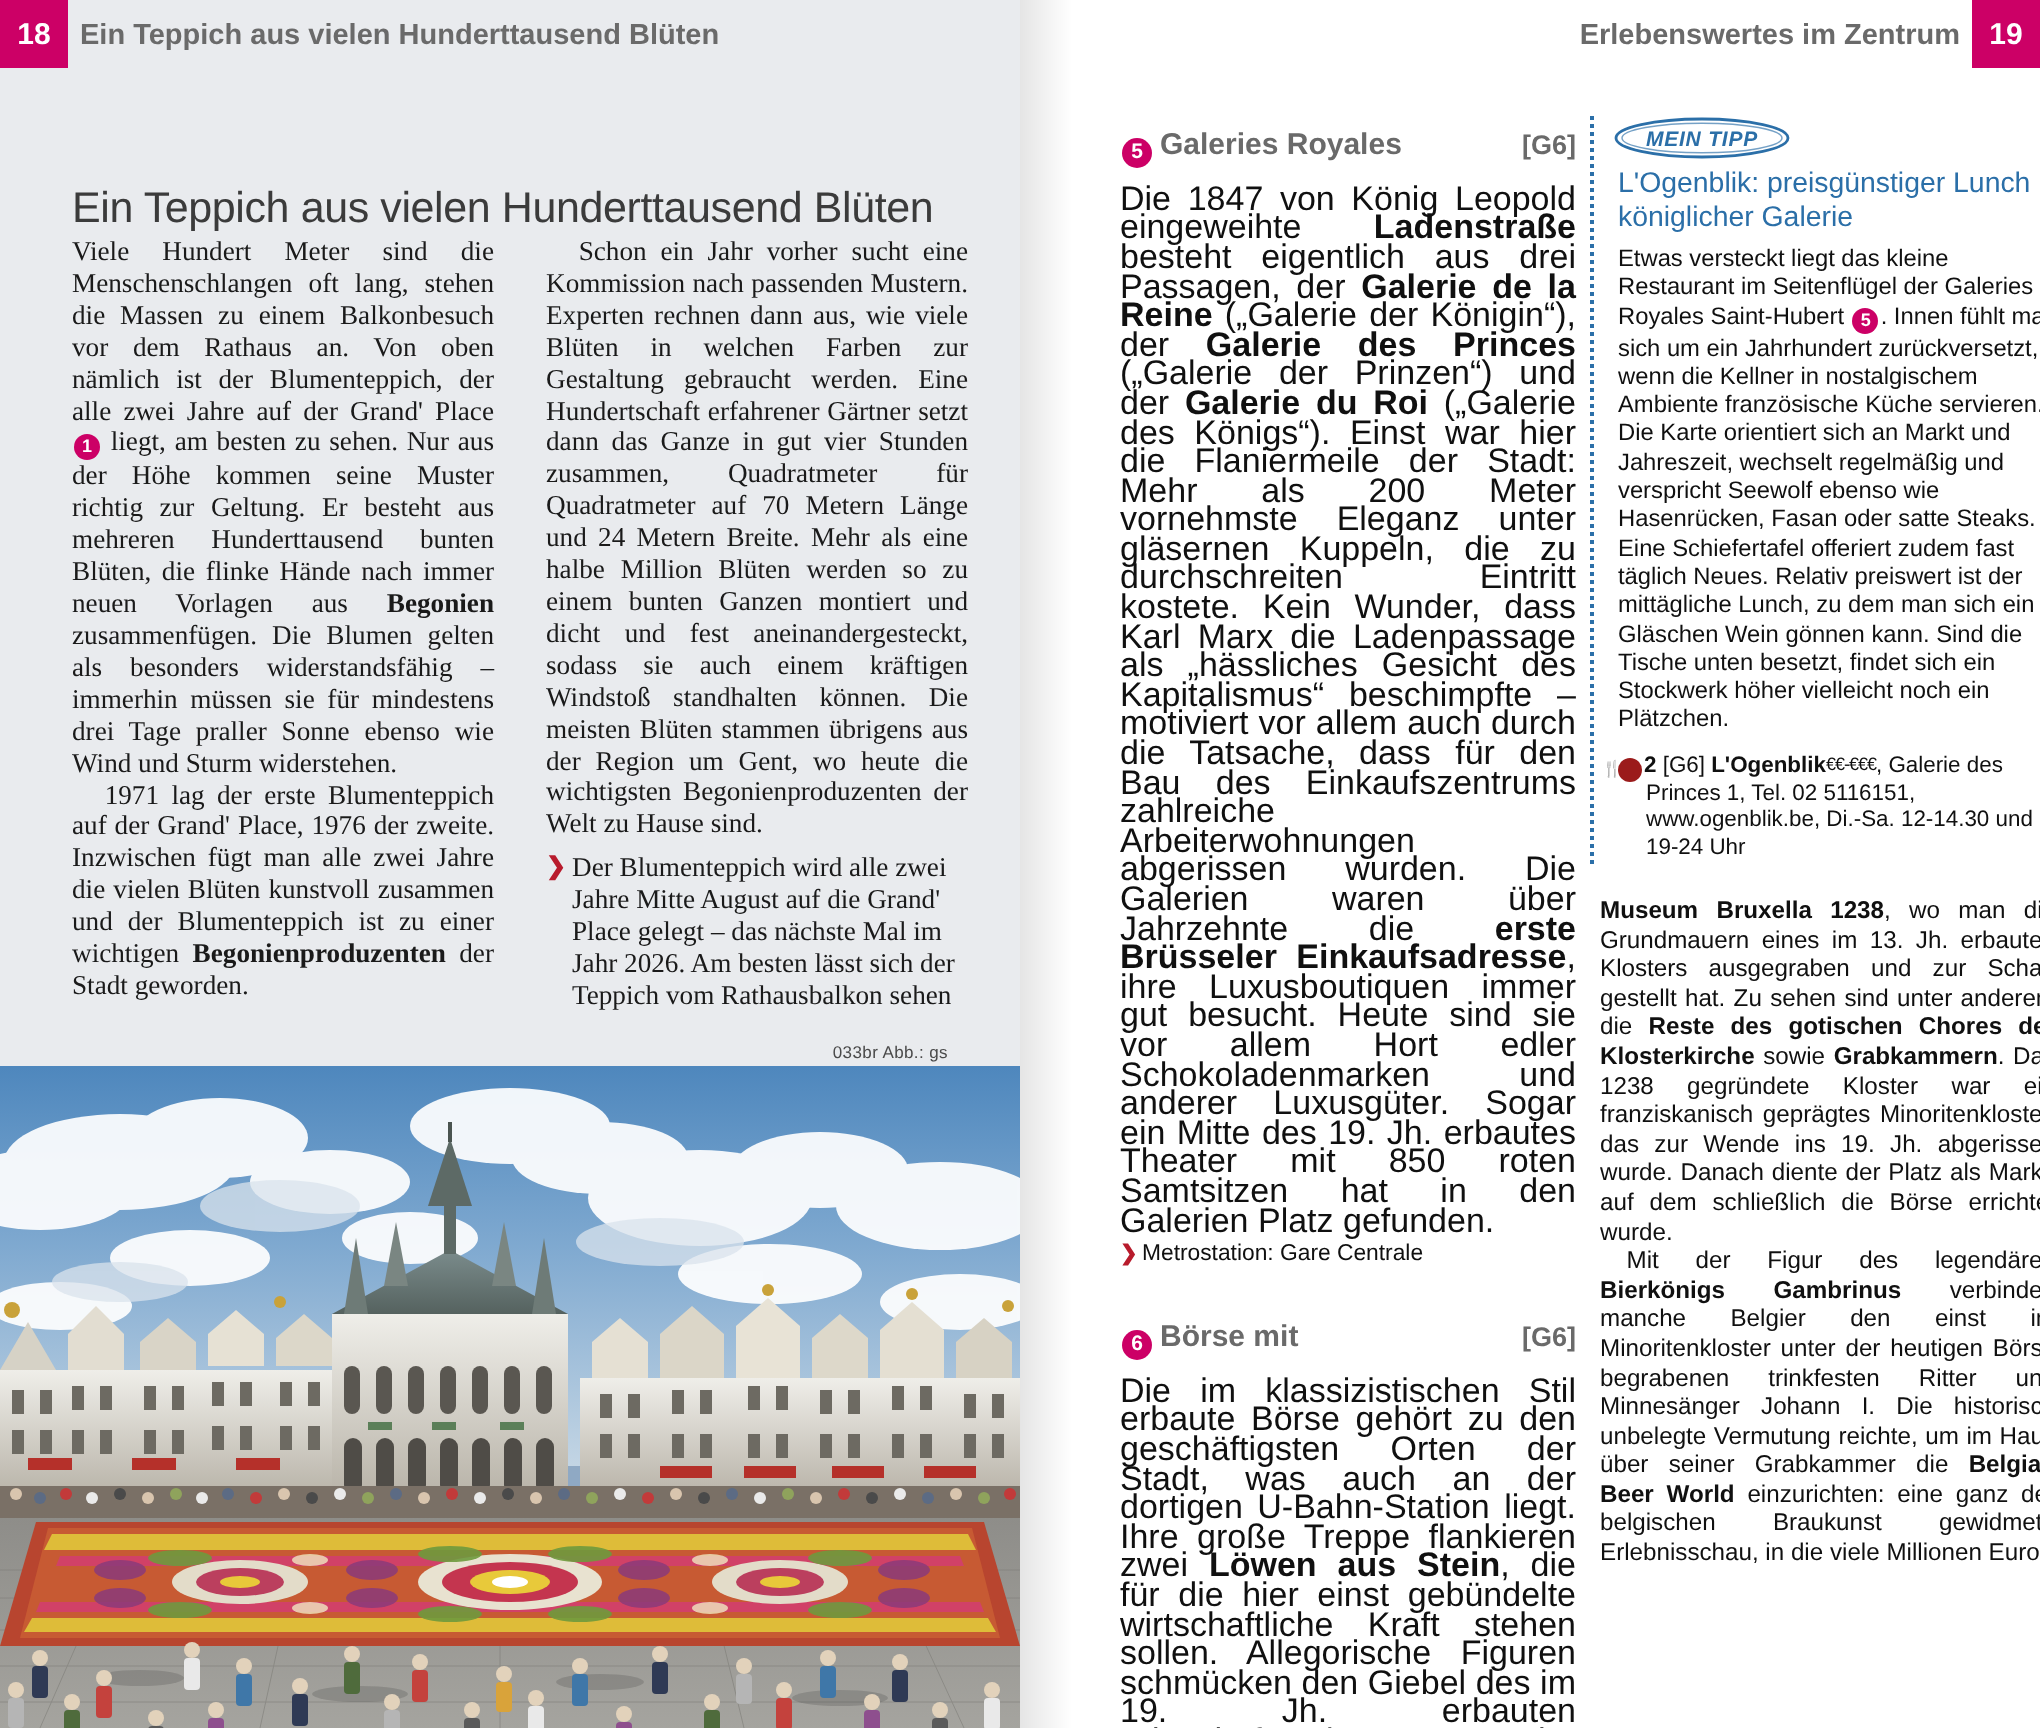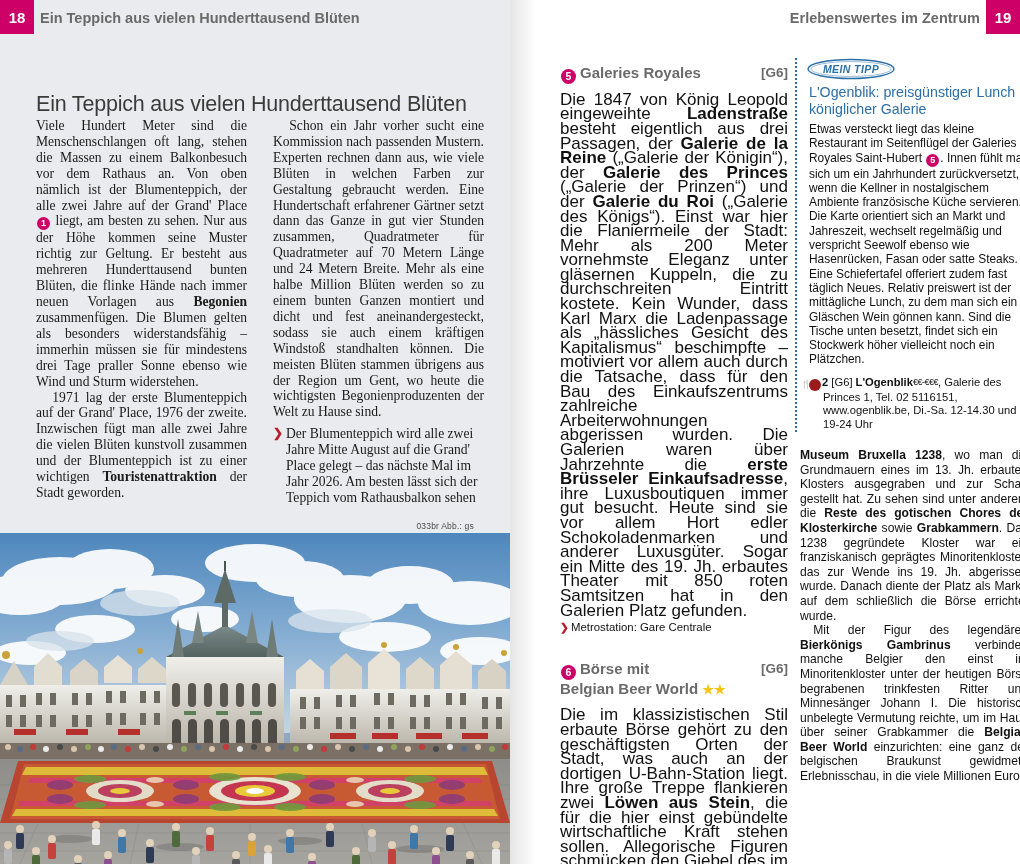--- a/index.html
+++ b/index.html
@@ -234,21 +234,21 @@
     <div class="runhead">
       <div class="folio folio-left">18</div>
       <div class="runhead-title left">Ein Teppich aus vielen Hunderttausend Blüten</div>
     </div>
 
     <h1 class="chapter-title">Ein Teppich aus vielen Hunderttausend Blüten</h1>
 
     <div class="left-cols">
       <p><span>Viele Hundert Meter sind die Menschenschlangen oft lang, stehen die Massen zu einem Balkonbesuch vor dem Rathaus an. Von oben nämlich ist der Blumenteppich, der alle zwei Jahre auf der Grand' Place </span><span class="marker">1</span><span> liegt, am besten zu sehen. Nur aus der Höhe kommen seine Muster richtig zur Geltung. Er besteht aus mehreren Hunderttausend bunten Blüten, die flinke Hände nach immer neuen Vorlagen aus </span><b>Begonien</b><span> zusammenfügen. Die Blumen gelten als besonders widerstandsfähig – immerhin müssen sie für mindestens drei Tage praller Sonne ebenso wie Wind und Sturm widerstehen.</span></p>
 
-      <p class="indent"><span>1971 lag der erste Blumenteppich auf der Grand' Place, 1976 der zweite. Inzwischen fügt man alle zwei Jahre die vielen Blüten kunstvoll zusammen und der Blumenteppich ist zu einer wichtigen </span><b>Touristenattraktion</b><span> der Stadt geworden.</span></p>
+      <p class="indent"><span>1971 lag der erste Blumenteppich auf der Grand' Place, 1976 der zweite. Inzwischen fügt man alle zwei Jahre die vielen Blüten kunstvoll zusammen und der Blumenteppich ist zu einer wichtigen </span><b>Begonienproduzenten</b><span> der Stadt geworden.</span></p>
 
       <p class="indent">Schon ein Jahr vorher sucht eine Kommission nach passenden Mustern. Experten rechnen dann aus, wie viele Blüten in welchen Farben zur Gestaltung gebraucht werden. Eine Hundertschaft erfahrener Gärtner setzt dann das Ganze in gut vier Stunden zusammen, Quadratmeter für Quadratmeter auf 70 Metern Länge und 24 Metern Breite. Mehr als eine halbe Million Blüten werden so zu einem bunten Ganzen montiert und dicht und fest aneinandergesteckt, sodass sie auch einem kräftigen Windstoß standhalten können. Die meisten Blüten stammen übrigens aus der Region um Gent, wo heute die wichtigsten Begonienproduzenten der Welt zu Hause sind.</p>
 
       <div class="infolist">
         <div class="row">
           <span class="arrow">❯</span>
           <span>Der Blumenteppich wird alle zwei Jahre Mitte August auf die Grand' Place gelegt – das nächste Mal im Jahr 2026. Am besten lässt sich der Teppich vom Rathausbalkon sehen und abends werden die Blumen sogar beleuchtet.</span>
         </div>
         <div class="row">
           <span class="arrow">❯</span>
@@ -650,21 +650,20 @@
     <p><span>Die 1847 von König Leopold eingeweihte </span><b>Ladenstraße</b><span> besteht eigentlich aus drei Passagen, der </span><b>Galerie de la Reine</b><span> („Galerie der Königin“), der </span><b>Galerie des Princes</b><span> („Galerie der Prinzen“) und der </span><b>Galerie du Roi</b><span> („Galerie des Königs“). Einst war hier die Flaniermeile der Stadt: Mehr als 200 Meter vornehmste Eleganz unter gläsernen Kuppeln, die zu durchschreiten Eintritt kostete. Kein Wunder, dass Karl Marx die Ladenpassage als „hässliches Gesicht des Kapitalismus“ beschimpfte – motiviert vor allem auch durch die Tatsache, dass für den Bau des Einkaufszentrums zahlreiche Arbeiterwohnungen abgerissen wurden. Die Galerien waren über Jahrzehnte die </span><b>erste Brüsseler Einkaufsadresse</b><span>, ihre Luxusboutiquen immer gut besucht. Heute sind sie vor allem Hort edler Schokoladenmarken und anderer Luxusgüter. Sogar ein Mitte des 19. Jh. erbautes Theater mit 850 roten Samtsitzen hat in den Galerien Platz gefunden.</span></p>
 
     <div class="metro">
       <span class="arrow">❯</span>
       <span>Metrostation: Gare Centrale</span>
     </div>
 
     <div class="sec-head" style="margin-top:26px;">
       <span class="grid">[G6]</span>
       <span class="marker big">6</span><span>Börse mit</span>
-      <span class="line2"><span>Belgian Beer World</span> <span class="stars">★★</span></span>
     </div>
 
     <p><span>Die im klassizistischen Stil erbaute Börse gehört zu den geschäftigsten Orten der Stadt, was auch an der dortigen U-Bahn-Station liegt. Ihre große Treppe flankieren zwei </span><b>Löwen aus Stein</b><span>, die für die hier einst gebündelte wirtschaftliche Kraft stehen sollen. Allegorische Figuren schmücken den Giebel des im 19. Jh. erbauten Wirtschaftspalastes, der heute als Museum dient.</span></p>
   </div>
 
   <div class="tipbox">
     <div class="tipbadge">
       <svg width="92" height="22" viewBox="0 0 92 22">
         <ellipse cx="46" cy="11" rx="43" ry="9.5" fill="none" stroke="#2b6fa8" stroke-width="1.4"></ellipse>
         <ellipse cx="46" cy="11" rx="40" ry="7.4" fill="none" stroke="#2b6fa8" stroke-width="0.7" opacity="0.65"></ellipse>

